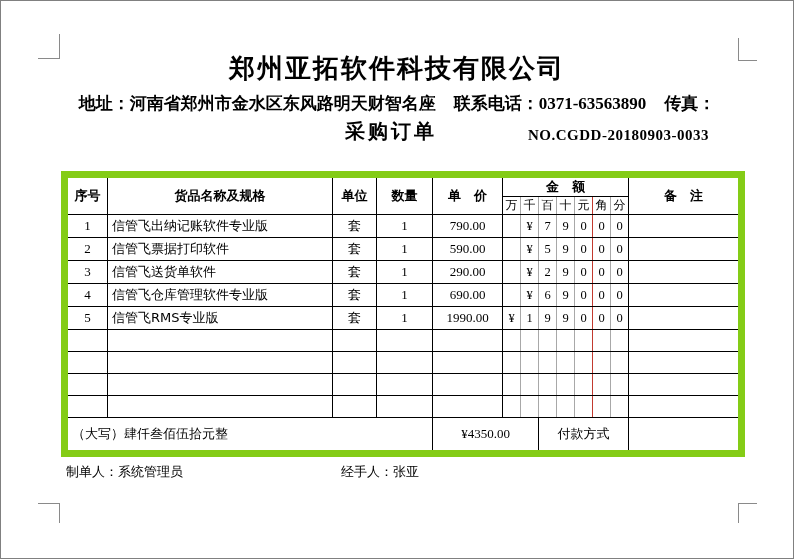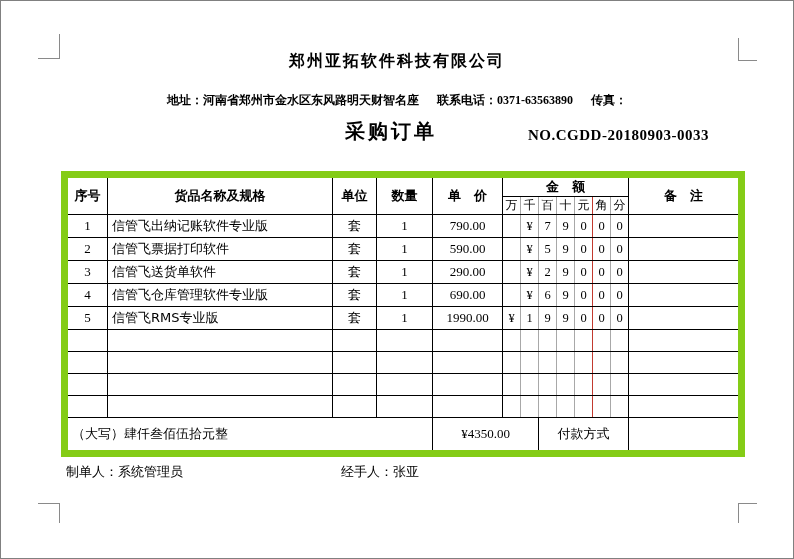--- a/index.html
+++ b/index.html
@@ -9,23 +9,23 @@
     font-family:"DejaVu Sans",sans-serif;color:#000;
   }
   
   .crop{position:absolute;}
   .crop-tl{left:37px;top:33px;width:21px;height:24px;border-right:1px solid var(--crop-mark-gray,#8a8a8a);border-bottom:1px solid var(--crop-mark-gray,#8a8a8a);}
   .crop-tr{left:737px;top:37px;width:18px;height:22px;border-left:1px solid var(--crop-mark-gray,#8a8a8a);border-bottom:1px solid var(--crop-mark-gray,#8a8a8a);}
   .crop-bl{left:37px;top:502px;width:21px;height:19px;border-right:1px solid var(--crop-mark-gray,#8a8a8a);border-top:1px solid var(--crop-mark-gray,#8a8a8a);}
   .crop-br{left:737px;top:502px;width:18px;height:19px;border-left:1px solid var(--crop-mark-gray,#8a8a8a);border-top:1px solid var(--crop-mark-gray,#8a8a8a);}
 
   .company-name{position:absolute;top:50px;left:0;right:0;text-align:center;
-    font-size:16px;font-weight:bold;letter-spacing:2px;}
+    font-size:26px;font-weight:bold;letter-spacing:2px;}
   .contact-line{position:absolute;top:91px;left:0;right:0;text-align:center;
-    font-size:12px;font-weight:bold;white-space:nowrap;}
+    font-size:17px;font-weight:bold;white-space:nowrap;}
   .contact-line .gap{display:inline-block;width:18px;}
   .num{font-family:"Liberation Serif",serif;}
 
   .order-title{position:absolute;top:117px;left:0;right:12px;text-align:center;
     font-size:20px;font-weight:bold;letter-spacing:3px;}
   .order-no{position:absolute;top:126px;left:527px;font-size:15px;font-weight:bold;
     font-family:"Liberation Serif",serif;letter-spacing:0.5px;}
 
   .supplier-line{position:absolute;top:145px;left:75px;font-size:13px;}
   .supplier-line .val{margin-left:12px;}

